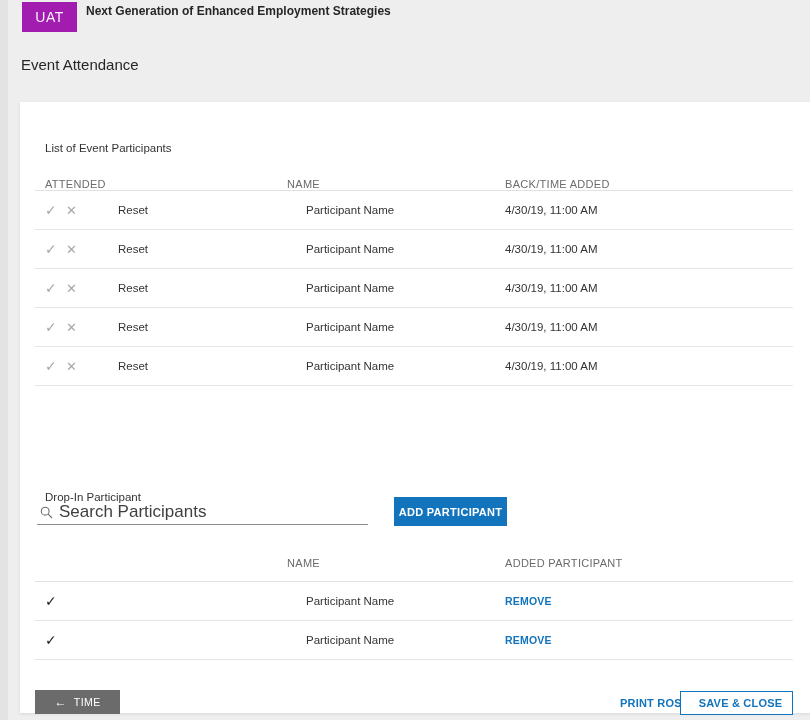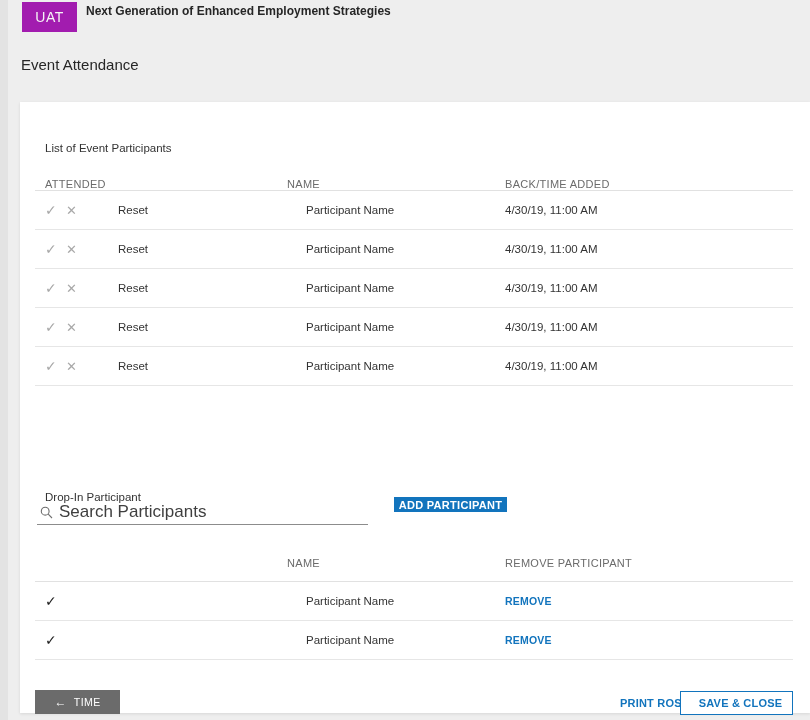--- a/index.html
+++ b/index.html
@@ -89,21 +89,21 @@
     position: absolute; left: 3px; top: 5px; width: 13px; height: 13px;
   }
   .search-input {
     position: absolute; left: 22px; top: 2px; width: 300px; height: 20px;
     border: none; outline: none; font-size: 17px; color: #333;
     font-family: "Liberation Sans", "DejaVu Sans", sans-serif;
     background: transparent;
   }
   .search-input::placeholder { color: #3f3f3f; opacity: 1; }
   .add-btn {
-    position: absolute; left: 374px; top: 395px; width: 113px; height: 15px;
+    position: absolute; left: 374px; top: 395px; width: 113px; height: 29px;
     background: #1274bd; color: #ffffff; border: none;
     font-size: 11px; font-weight: bold; letter-spacing: 0.3px;
     font-family: "Liberation Sans", "DejaVu Sans", sans-serif;
     display: flex; align-items: center; justify-content: center;
     cursor: pointer;
   }
 
   
   .back-btn {
     position: absolute; left: 15px; top: 588px; width: 85px; height: 24px;
@@ -202,21 +202,21 @@
           <circle cx="5.2" cy="5.2" r="3.9" fill="none" stroke="#6f6f6f" stroke-width="1.1"></circle>
           <line x1="8.2" y1="8.2" x2="12" y2="12" stroke="#6f6f6f" stroke-width="1.1"></line>
         </svg>
       </span>
       <input class="search-input" type="text" placeholder="Search Participants" style="">
     </div>
     <button class="add-btn">ADD PARTICIPANT</button>
 
     <div class="thead t2-head">
       <span class="col col-name">NAME</span>
-      <span class="col col-date">REMOVE PARTICIPANT</span>
+      <span class="col col-date">ADDED PARTICIPANT</span>
     </div>
     <div class="hdr-divider t2-hdr-div"></div>
 
     <div class="rows-2">
       <div class="trow">
         <span class="cell icon-check-dark">✓</span>
         <span class="cell cell-name">Participant Name</span>
         <span class="cell remove-link">REMOVE</span>
         <span class="row-divider"></span>
       </div>

